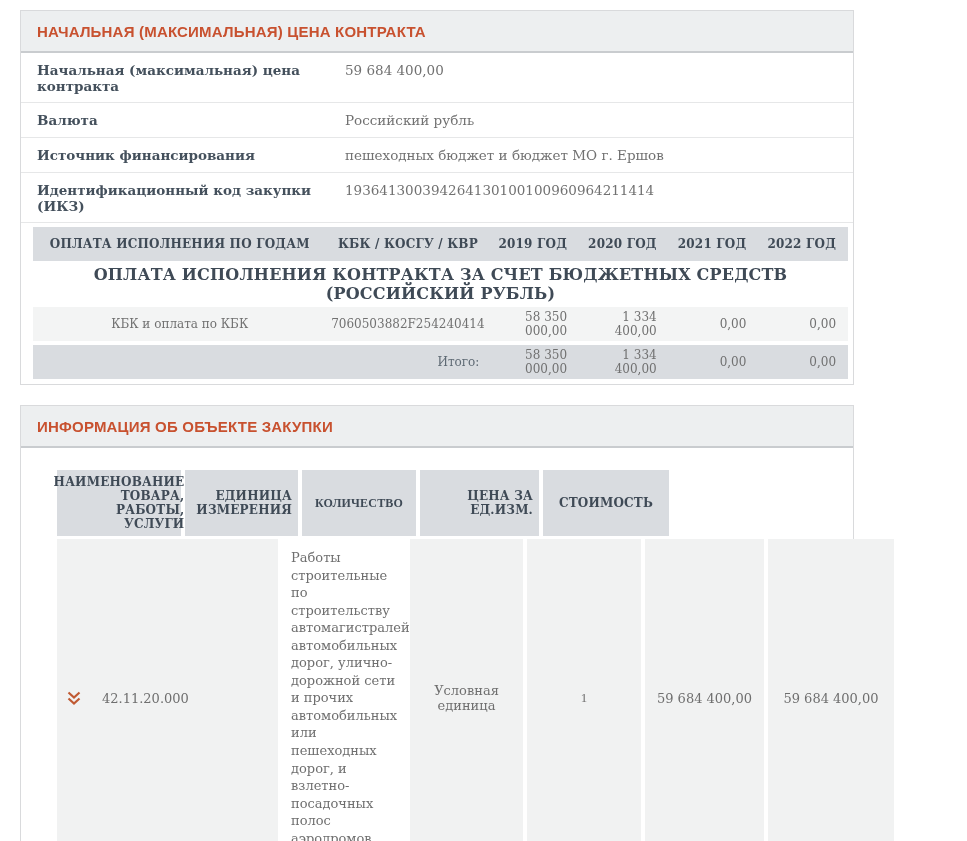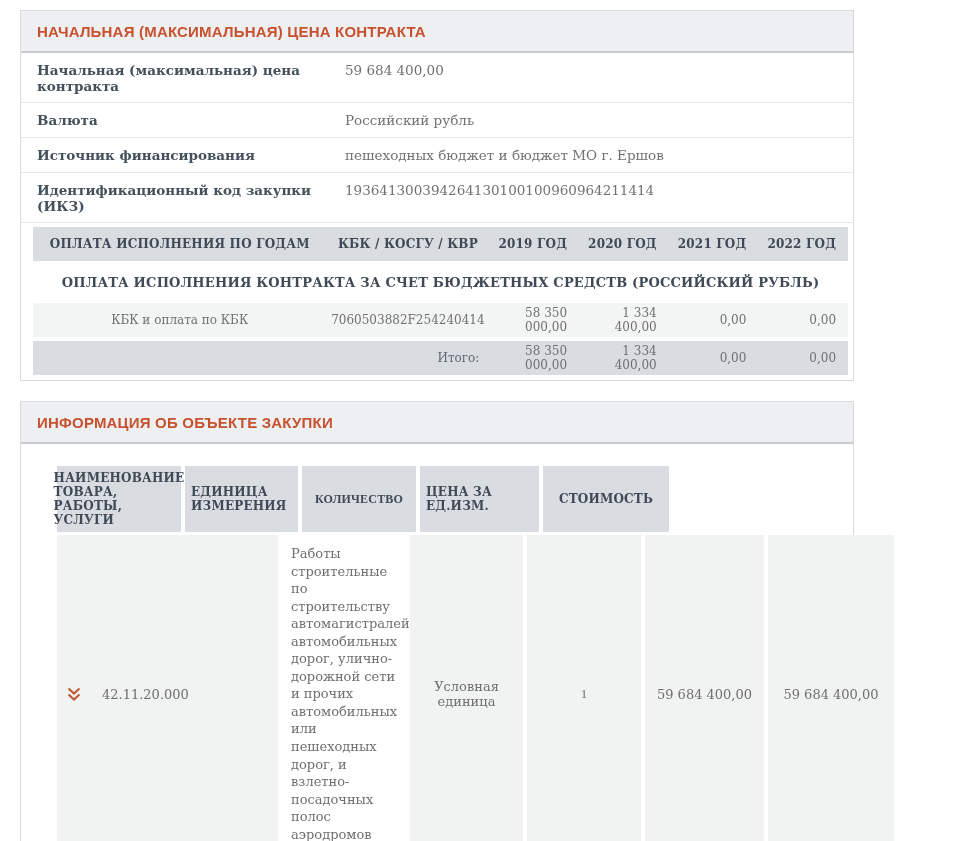--- a/index.html
+++ b/index.html
@@ -55,35 +55,35 @@
   .pt-row > div { display: flex; align-items: center; }
   .pt-c1 { flex: 0 0 36%; justify-content: center; text-align: center; }
   .pt-c2 { flex: 0 0 20%; justify-content: center; text-align: center; }
   .pt-cy { flex: 1 1 0; justify-content: flex-end; text-align: right; padding-right: 12px; }
   .pt-head .pt-c1, .pt-head .pt-c2, .pt-head .pt-cy {
     font-weight: bold; color: #3f4a56; font-size: 12px; letter-spacing: .2px;
     text-transform: uppercase;
   }
   .pt-band .pt-full {
     flex: 1 1 100%; justify-content: center; text-align: center;
-    font-weight: bold; color: #3f4a56; font-size: 13px; letter-spacing: .2px;
+    font-weight: bold; color: #3f4a56; font-size: 16px; letter-spacing: .2px;
     text-transform: uppercase;
   }
   .pt-data > div, .pt-total > div { color: #717171; font-size: 12px; }
   .pt-total .pt-c2 { justify-content: flex-end; text-align: right; padding-right: 10px; color: #5f6a74; }
 
   
   .obj-body { padding: 22px 0 33px 36px; }
   .obj-table { width: 837px; }
   .ot-head, .ot-data { display: flex; gap: 4px; }
   .ot-head { margin-bottom: 3px; }
   .ot-head > div {
     background: #d9dce0; height: 66px;
     display: flex; align-items: center; justify-content: center;
-    text-align: left;
+    text-align: right;
     font-weight: bold; color: #3f4a56; font-size: 12px;
     text-transform: uppercase; letter-spacing: .2px;
     padding: 4px 6px;
   }
   .ot-data { margin-bottom: 3px; }
   .ot-data > div { background: #f1f2f2; min-height: 242px; color: #6f6f6f; }
   .col-code  { flex: 0 0 221px; width: 221px; }
   .col-name  { flex: 0 0 124px; width: 124px; }
   .col-unit  { flex: 0 0 113px; width: 113px; }
   .col-qty   { flex: 0 0 114px; width: 114px; font-family: Liberation Serif, serif; }

